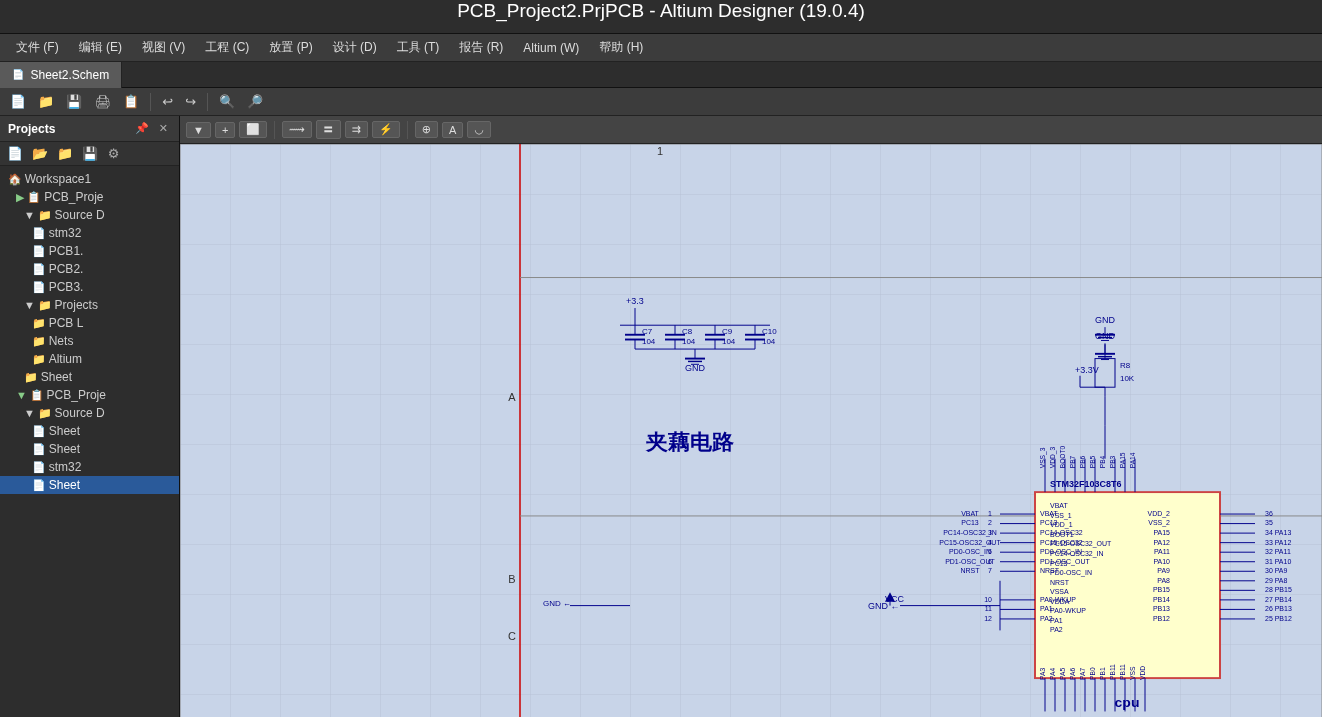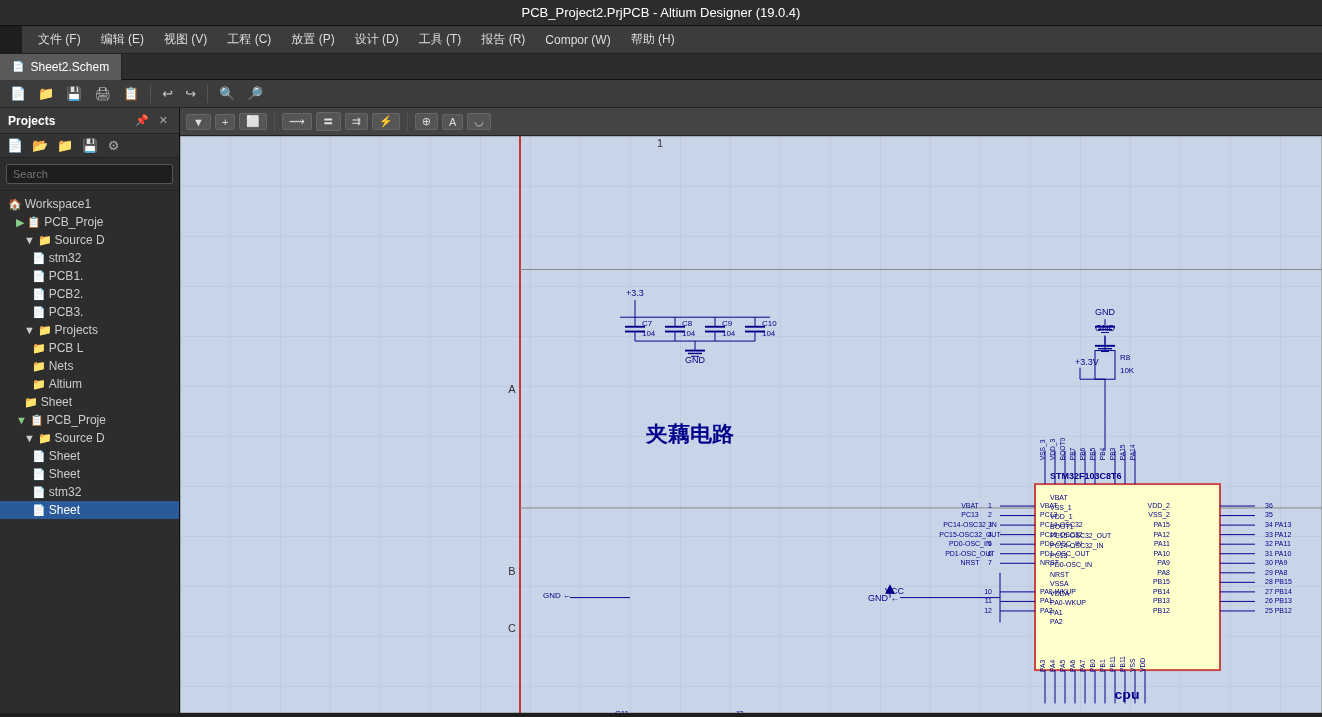--- a/index.html
+++ b/index.html
@@ -1,39 +1,37 @@
 <!DOCTYPE html>
 <html><head>
   <meta charset="utf-8">
   <style>
     * { margin: 0; padding: 0; box-sizing: border-box; }
     body { font-family: 'Segoe UI', Arial, sans-serif; font-size: 12px; background: #1e1e1e; color: #ccc; overflow: hidden; width: 1322px; height: 717px; }
 
     
     #titlebar {
       background: #2d2d2d;
-      height: 26px;
-      display: flex;
-      align-items: center;
+      height: 34px;
+      display: flex;
       justify-content: center;
       color: #fff;
-      font-size: 13px;
+      font-size: 19px;
       border-bottom: 1px solid #111;
     }
 
     
     #menubar {
       background: #3c3c3c;
       height: 28px;
       display: flex;
       align-items: center;
       padding: 0 8px;
       gap: 4px;
       border-bottom: 1px solid #222;
-      margin-left: 22px;
     }
     .menu-item {
       color: #ddd;
       font-size: 12px;
       padding: 2px 8px;
       cursor: pointer;
       border-radius: 2px;
     }
 
     
@@ -217,21 +215,21 @@
 
 <div id="menubar">
   <span class="menu-item">文件 (F)</span>
   <span class="menu-item">编辑 (E)</span>
   <span class="menu-item">视图 (V)</span>
   <span class="menu-item">工程 (C)</span>
   <span class="menu-item">放置 (P)</span>
   <span class="menu-item">设计 (D)</span>
   <span class="menu-item">工具 (T)</span>
   <span class="menu-item">报告 (R)</span>
-  <span class="menu-item">Compor (W)</span>
+  <span class="menu-item">Altium (W)</span>
   <span class="menu-item">帮助 (H)</span>
 </div>
 
 <div id="tabbar">
   <div class="tab active">
     <span class="tab-icon">📄</span>
     <span>Sheet2.Schem</span>
   </div>
 </div>
 
@@ -262,23 +260,20 @@
     </div>
 
     <div class="panel-tools">
       <button class="ptool">📄</button>
       <button class="ptool">📂</button>
       <button class="ptool">📁</button>
       <button class="ptool">💾</button>
       <button class="ptool">⚙</button>
     </div>
 
-    <div id="search-box">
-      <input type="text" id="search-input" placeholder="Search" style="">
-    </div>
 
     <div id="tree-view">
 
       <div class="tree-item indent1">
         <span class="tree-icon">🏠</span>
         <span>Workspace1</span>
       </div>
 
       <div class="tree-item indent2">
         <span class="tree-icon pcb-icon">▶</span>

